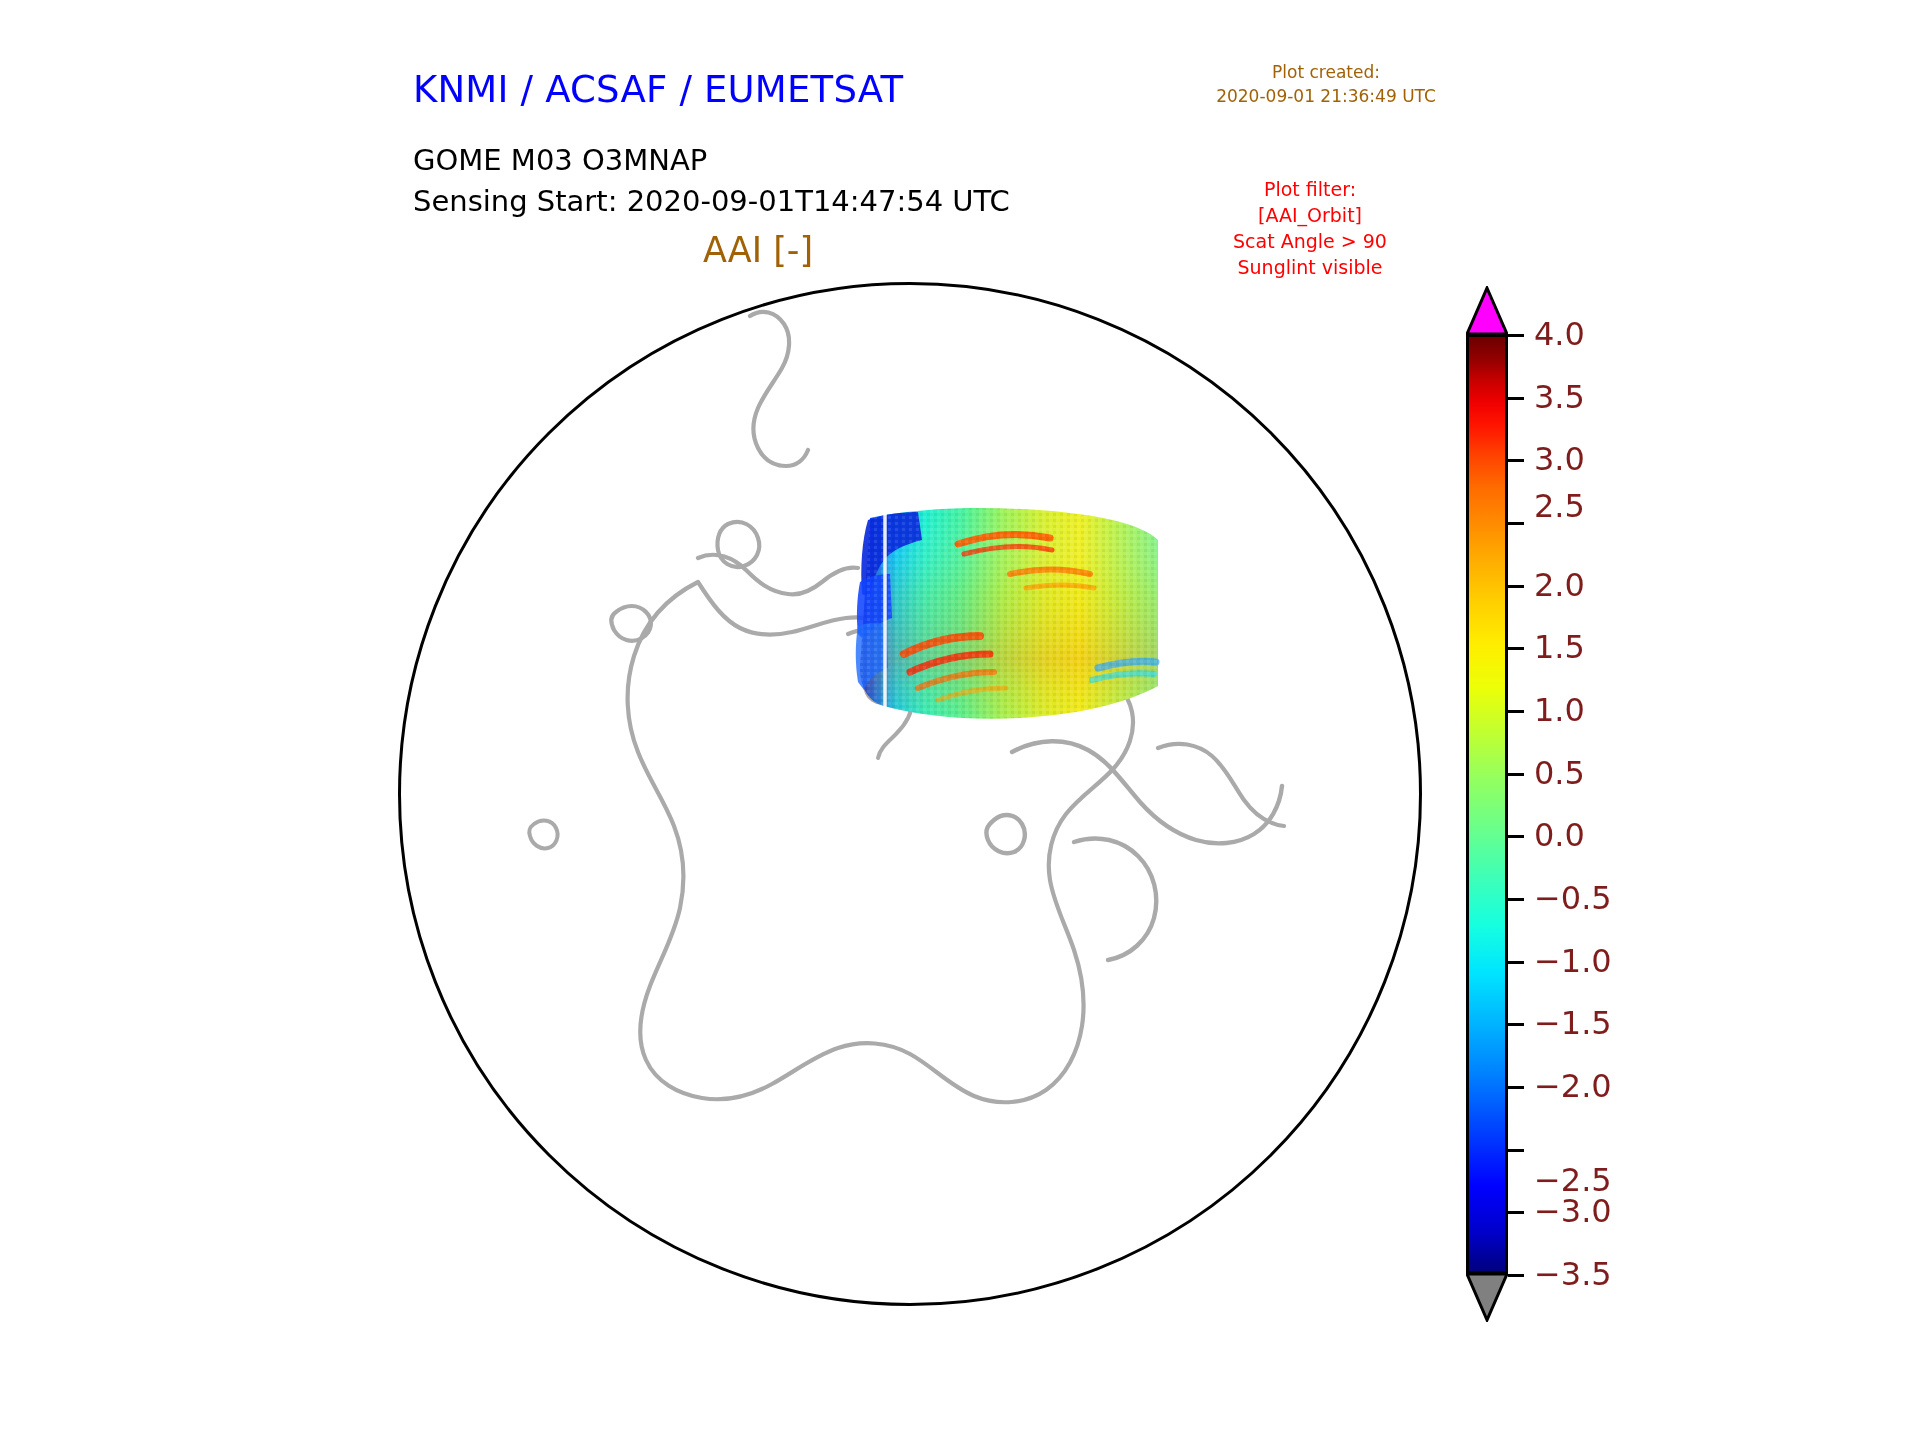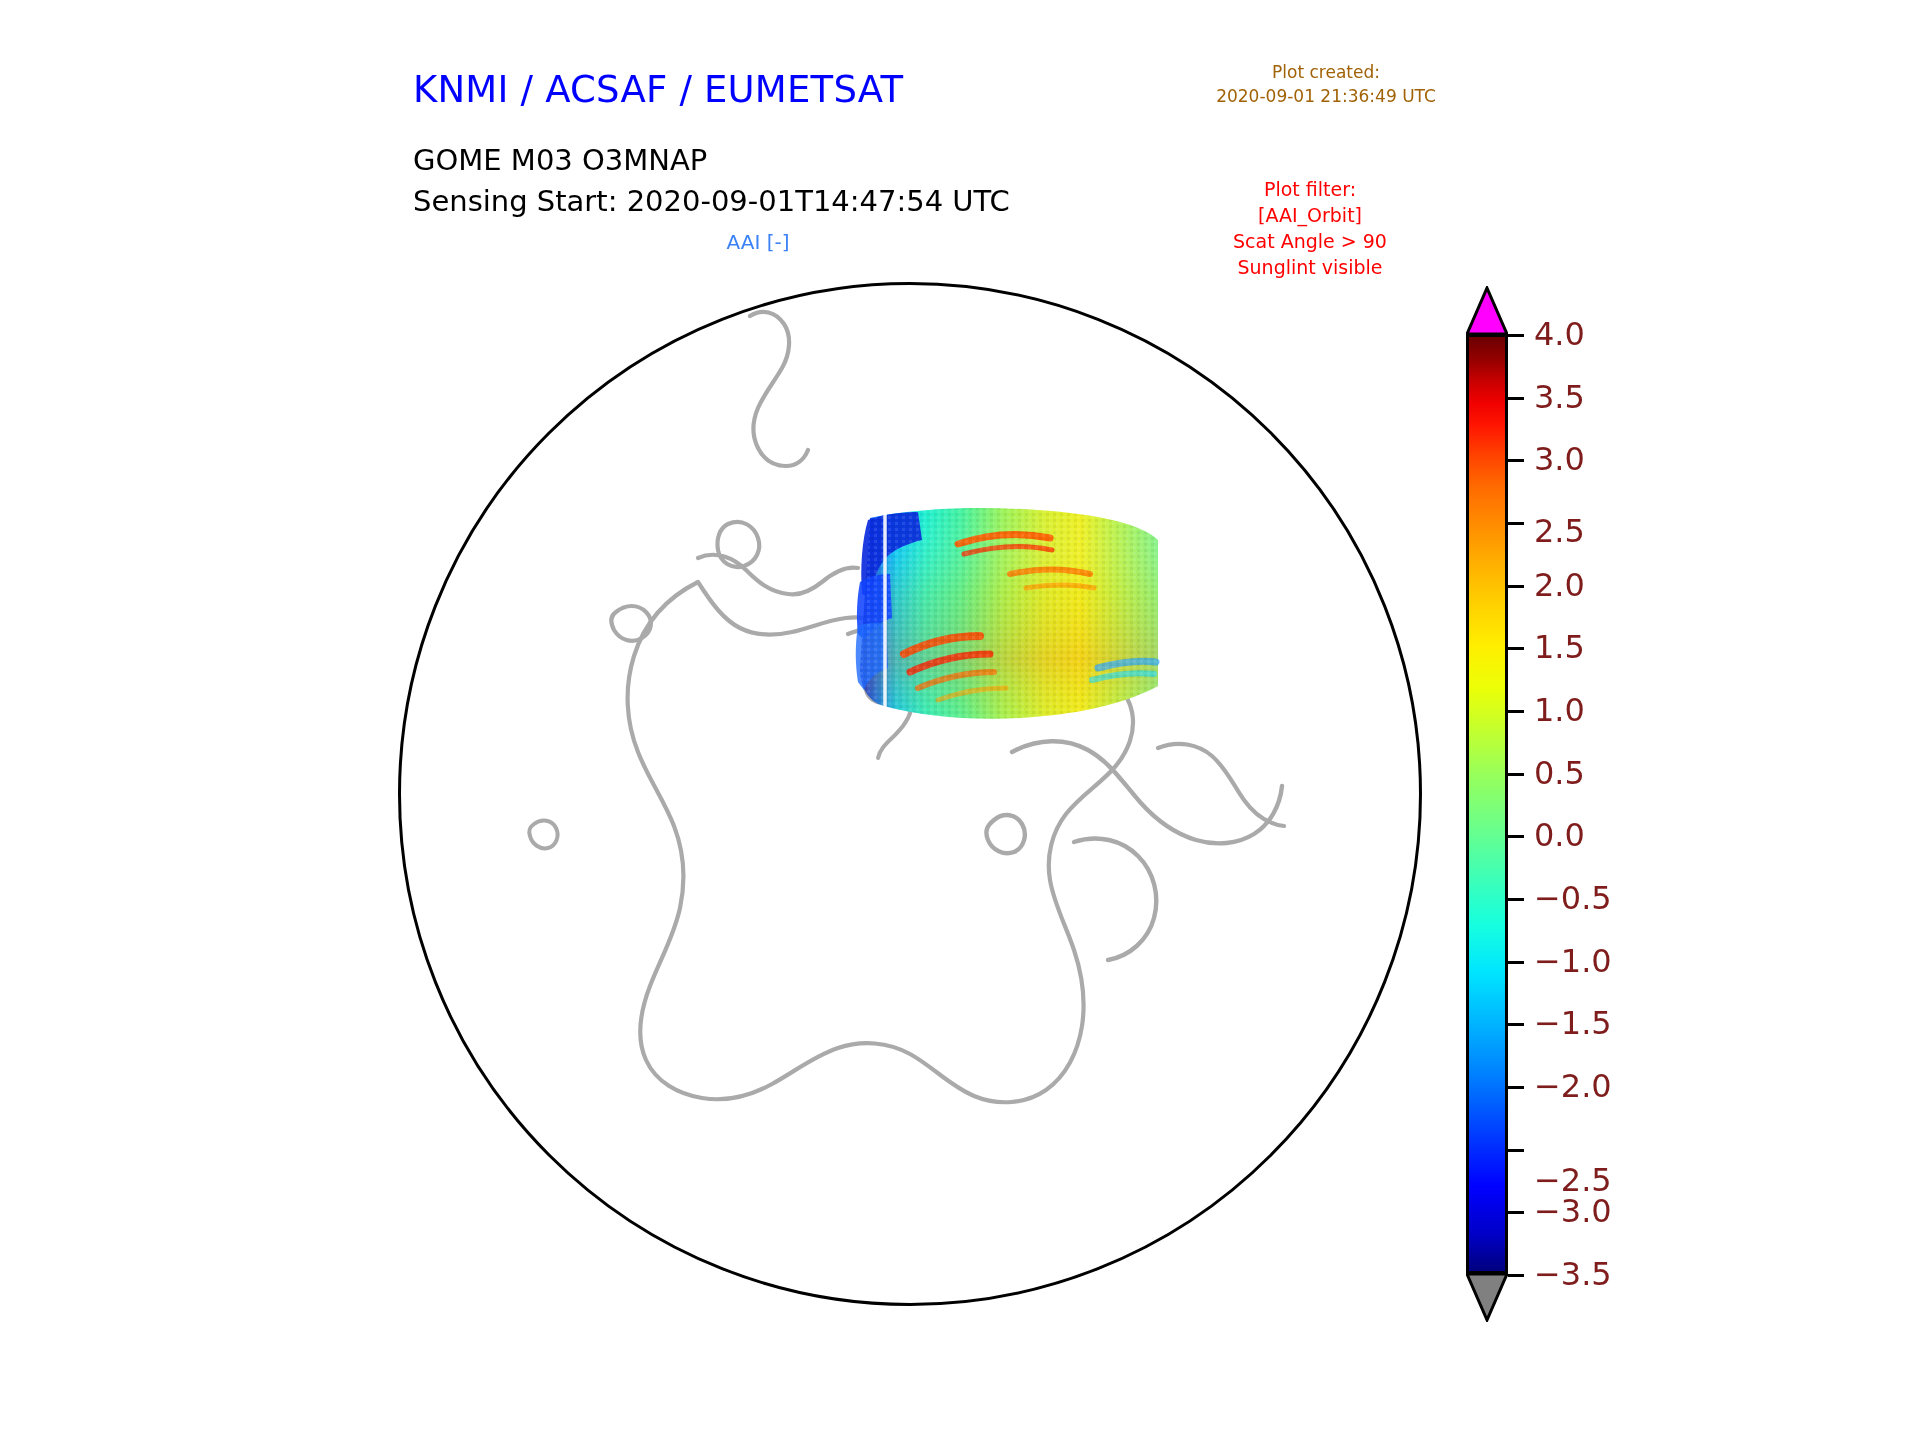--- a/index.html
+++ b/index.html
@@ -5,21 +5,21 @@
   html,body{margin:0;padding:0;background:#ffffff;}
   body{width:1920px;height:1440px;position:relative;overflow:hidden;
        font-family:"DejaVu Sans","Liberation Sans",sans-serif;color:#000;}
 
   .abs{position:absolute;}
 
   
   #org-title{left:413px;top:68px;font-size:37px;color:#0000ff;letter-spacing:.2px;white-space:nowrap;}
   #plot-created-block{left:1176px;top:60px;width:300px;text-align:center;font-size:17px;line-height:24px;color:#a16207;}
   #dataset-block{left:413px;top:140px;font-size:29px;line-height:41px;color:#000;white-space:nowrap;}
-  #aai-title{left:413px;top:230px;width:690px;text-align:center;font-size:20px;color:#3b82f6;}
+  #aai-title{left:413px;top:230px;width:690px;text-align:center;font-size:35px;color:#a16207;}
   #filter-block{left:1160px;top:176px;width:300px;text-align:center;font-size:19px;line-height:26px;color:#ff0000;}
 
   
   #map-wrap{left:398px;top:282px;width:1030px;height:1030px;}
   #globe-disc{left:0;top:0;width:1024px;height:1024px;border:3.5px solid #000;border-radius:50%;
               box-sizing:border-box;background:#ffffff;}
   #map-svg{left:0;top:0;width:1030px;height:1030px;overflow:visible;}
 
   
   #cb-wrap{left:1452px;top:286px;width:330px;height:1030px;}
@@ -276,21 +276,21 @@
   </svg>
 
   <div id="cb-ticks">
       <div class="cb-tick" style="top: 48px;"></div>
       <div class="cb-lab" style="top: 48px;">4.0</div>
       <div class="cb-tick" style="top: 110.667px;"></div>
       <div class="cb-lab" style="top: 110.667px;">3.5</div>
       <div class="cb-tick" style="top: 173.333px;"></div>
       <div class="cb-lab" style="top: 173.333px;">3.0</div>
       <div class="cb-tick" style="top: 236px;"></div>
-      <div class="cb-lab" style="top: 245px;">2.5</div>
+      <div class="cb-lab" style="top: 220px;">2.5</div>
       <div class="cb-tick" style="top: 298.667px;"></div>
       <div class="cb-lab" style="top: 298.667px;">2.0</div>
       <div class="cb-tick" style="top: 361.333px;"></div>
       <div class="cb-lab" style="top: 361.333px;">1.5</div>
       <div class="cb-tick" style="top: 424px;"></div>
       <div class="cb-lab" style="top: 424px;">1.0</div>
       <div class="cb-tick" style="top: 486.667px;"></div>
       <div class="cb-lab" style="top: 486.667px;">0.5</div>
       <div class="cb-tick" style="top: 549.333px;"></div>
       <div class="cb-lab" style="top: 549.333px;">0.0</div>

